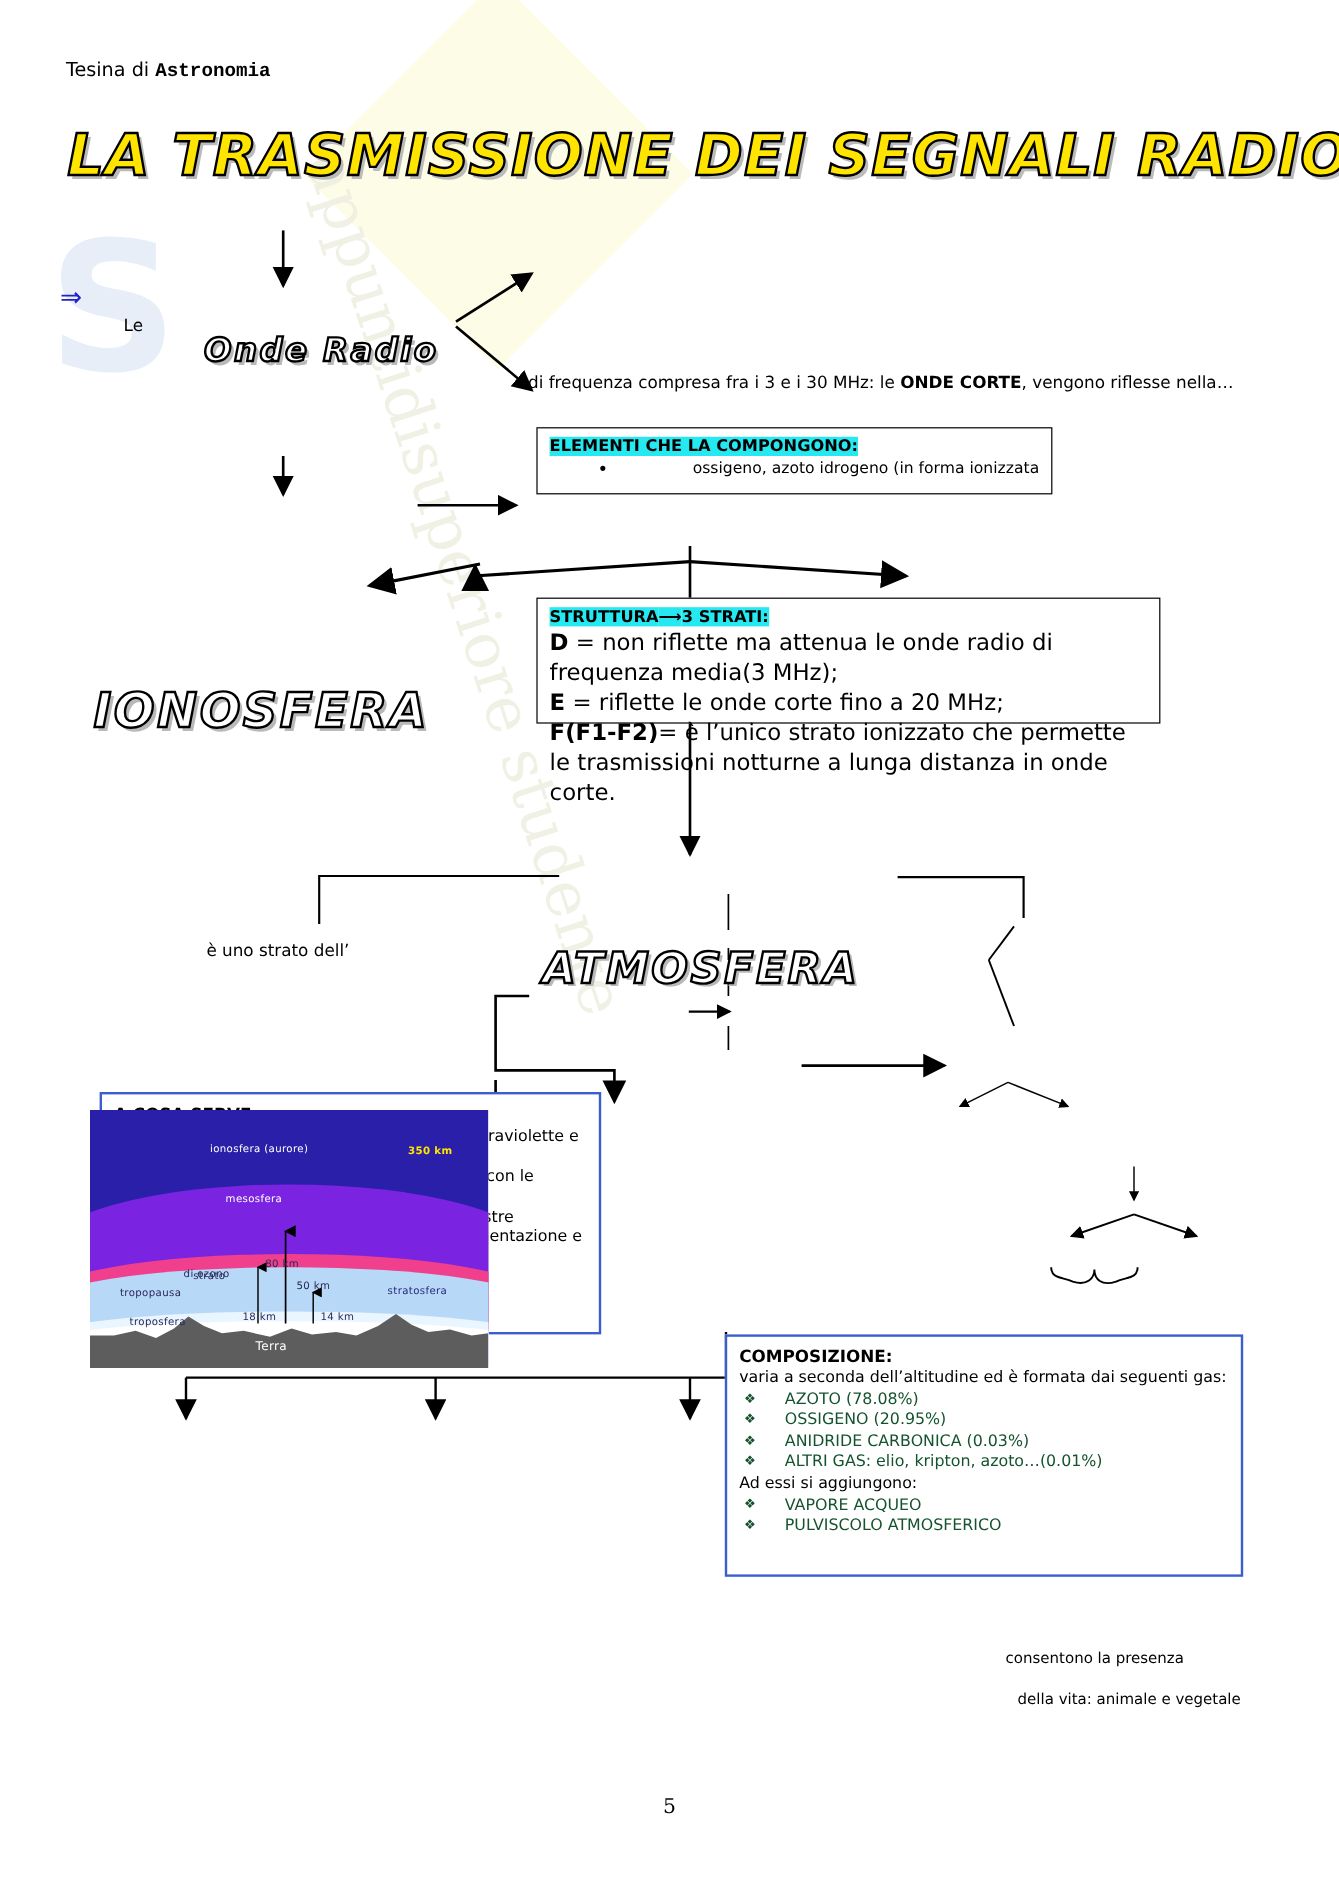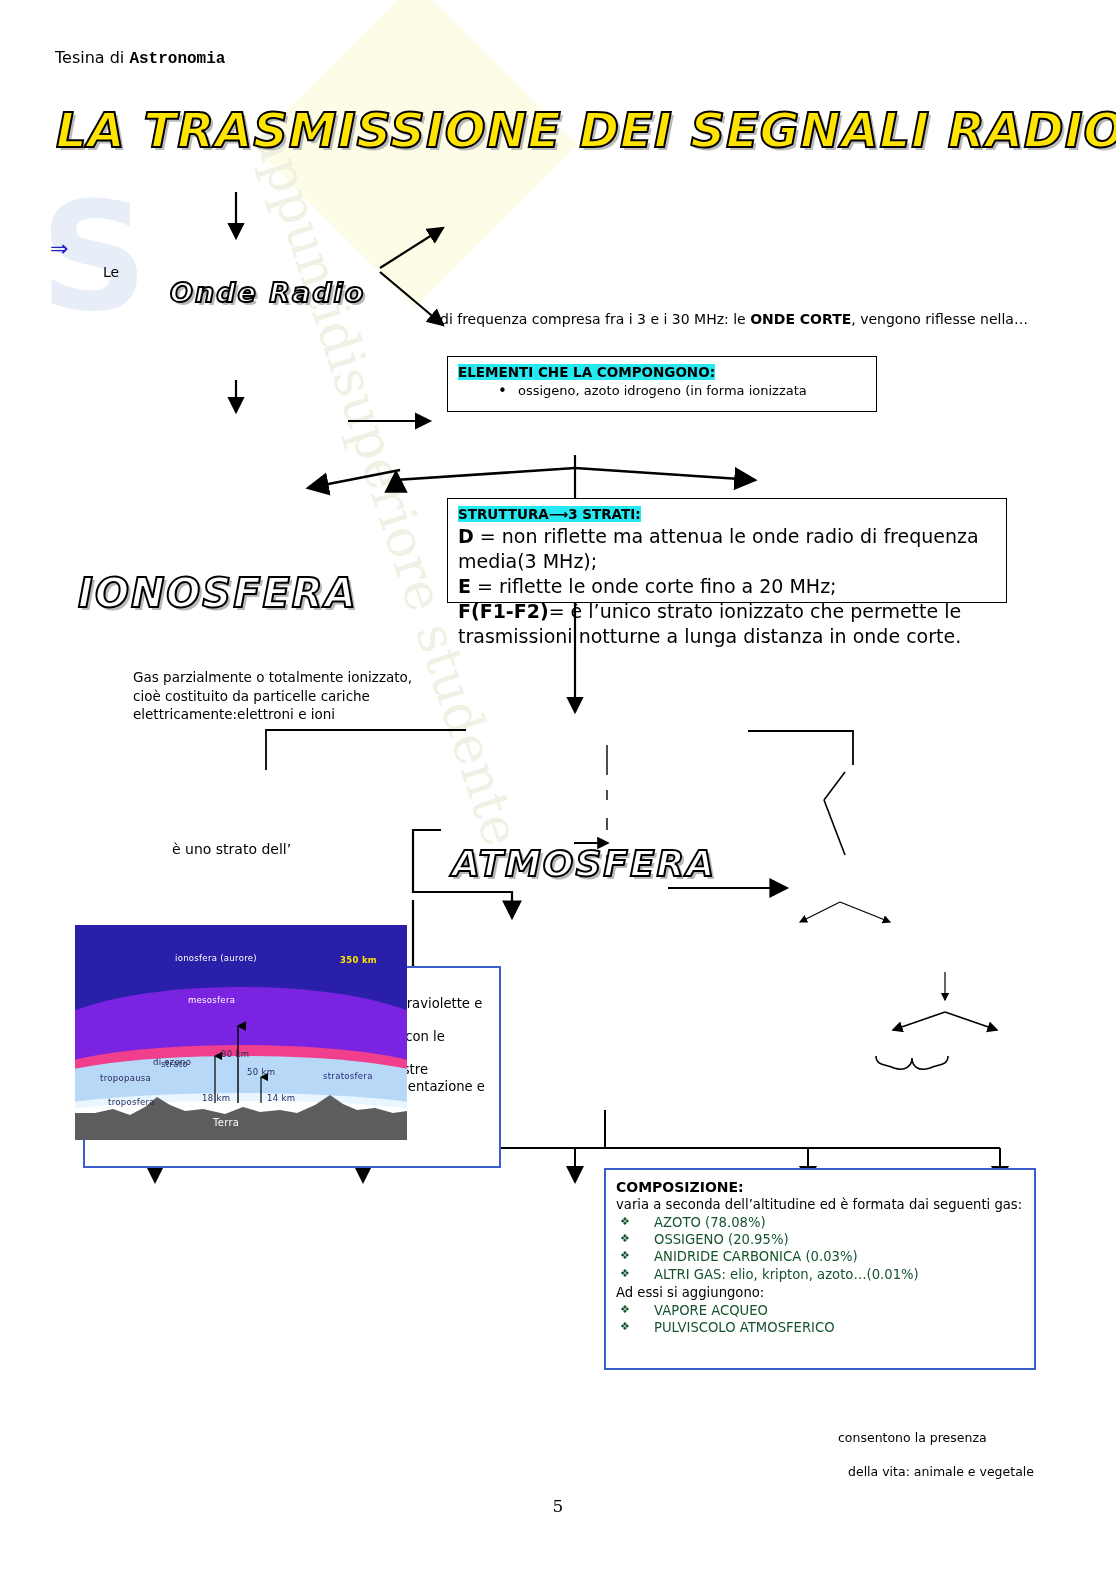--- a/index.html
+++ b/index.html
@@ -61,21 +61,21 @@
   .box-blue{border:2px solid #3a5fcd;background:#fff;padding:8px 10px;box-sizing:border-box;}
   .hl{background:#25e8f0;font-weight:bold;}
   .bl{color:#14532d;}
   b{font-weight:bold;}
   ul.dia{list-style:none;margin:2px 0 0 0;padding:0;}
   ul.dia li{position:relative;padding-left:17px;margin-bottom:1px;line-height:1.22;}
   ul.dia li:before{content:"\2756";position:absolute;left:0;top:0;font-size:11px;}
   ul.dia.ind li{padding-left:38px;}
   ul.dia.ind li:before{left:4px;}
   ul.dot{list-style:none;margin:3px 0 0 0;padding:0;}
-  ul.dot li{position:relative;padding-left:60px;line-height:1.25;}
+  ul.dot li{position:relative;padding-left:60px;line-height:1.25;text-align:right;}
   ul.dot li:before{content:"\2022";position:absolute;left:40px;top:-1px;font-size:15px;}
   svg.arrows{position:absolute;left:0;top:0;width:1116px;height:1579px;pointer-events:none;z-index:1;}
   .pagenum{
     position:absolute;left:0;top:1496px;width:1116px;text-align:center;
     font-family:"DejaVu Serif","Liberation Serif",serif;font-size:17px;
   }
   
   .atmo{position:absolute;left:75px;top:925px;width:332px;height:215px;overflow:hidden;background:#fff;}
   .atmo .sky{position:absolute;left:0;top:0;width:332px;height:215px;background:#2a1fa8;}
   .atmo .meso{position:absolute;left:-40px;top:62px;width:412px;height:150px;background:#7a23e0;border-radius:50% 50% 0 0 / 38% 38% 0 0;}
@@ -191,33 +191,32 @@
     <span>di frequenza compresa fra i 3 e i 30 MHz: le </span><b>ONDE CORTE</b><span>, vengono riflesse nella…</span>
   </div>
 
   <div class="abs layer box-black" style="left:447px;top:192px;width:430px;height:56px;">
     <div class="hl" style="display:inline-block;font-size:13.5px;">ELEMENTI CHE LA COMPONGONO:</div>
     <ul class="dot">
       <li>ossigeno, azoto idrogeno (in forma ionizzata</li>
     </ul>
   </div>
 
-  <div class="abs layer box-black" style="left:447px;top:278px;width:560px;height:105px;">
+  <div class="abs layer box-black" style="left:447px;top:278px;width:520px;height:105px;">
     <div style="font-size:13.5px;">
       <span class="hl">STRUTTURA</span><span class="hl">⟶</span><span class="hl">3 STRATI:</span>
     </div>
     <div style="font-size:19px;line-height:1.32;margin-top:2px;">
       <div><b>D</b><span> = non riflette ma attenua le onde radio di frequenza media(3 MHz);</span></div>
       <div><b>E</b><span> = riflette le onde corte fino a 20 MHz;</span></div>
       <div><b>F(F1-F2)</b><span>= è l’unico strato ionizzato che permette le trasmissioni notturne a lunga distanza in onde corte.</span></div>
     </div>
   </div>
 
   <div class="abs layer wordart-out" style="left:78px;top:245px;font-size:40px;">IONOSFERA</div>
-  <div class="abs layer" style="left:133px;top:297px;width:300px;font-size:13.5px;line-height:1.38;">Gas parzialmente o totalmente ionizzato, cioè costituito da particelle cariche elettricamente:elettroni e ioni</div>
   <div class="abs layer" style="left:172px;top:414px;font-size:14px;">è uno strato dell’</div>
 
   <div class="abs layer wordart-out" style="left:452px;top:400px;font-size:36px;">ATMOSFERA</div>
 
   <div class="abs layer box-blue" style="left:83px;top:482px;width:418px;height:202px;font-size:13.2px;line-height:1.30;">
     <div style="font-weight:bold;font-size:14px;">A COSA SERVE:</div>
     <ul class="dia">
       <li>è uno schermo per assorbire le radiazioni ultraviolette e il flusso di particelle provenienti dal sole</li>
       <li>protegge la superficie terrestre dall’impatto con le meteoriti</li>
       <li>definisce la morfologia della superficie terrestre intervenendo nei processi di erosione, sedimentazione e nel ciclo dell’acqua</li>

